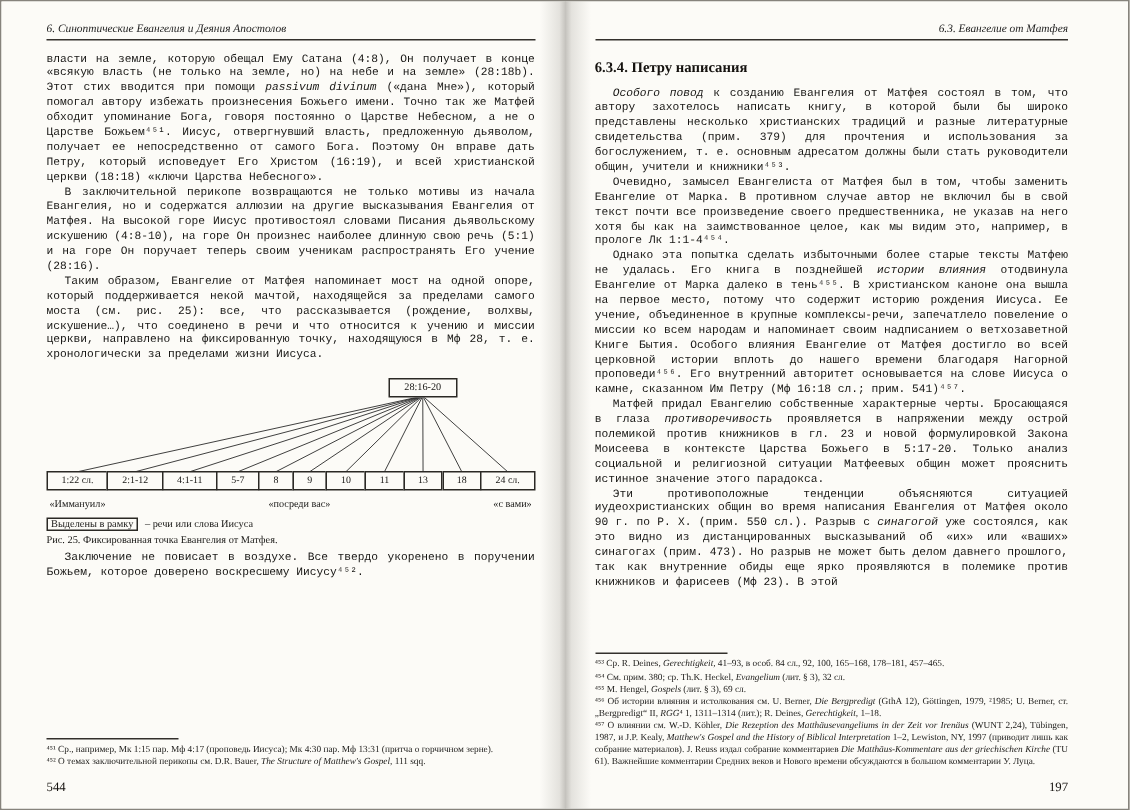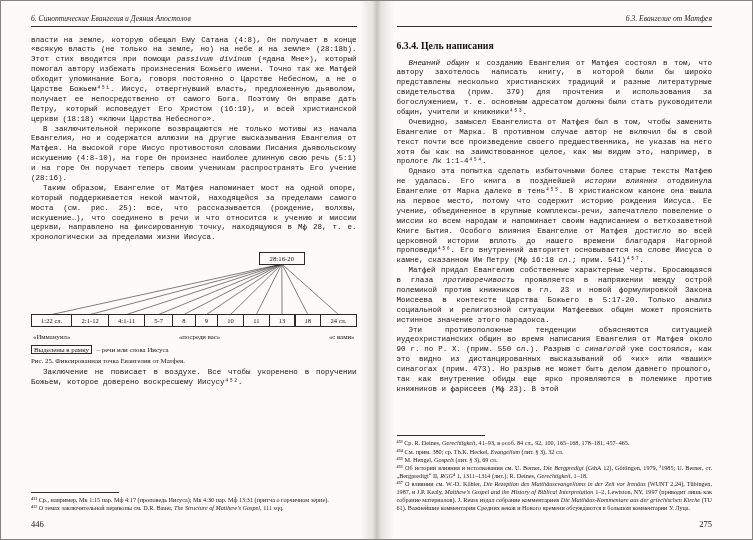--- a/index.html
+++ b/index.html
@@ -89,52 +89,52 @@
             <span>«посреди вас»</span>
             <span>«с вами»</span>
           </div>
         </div>
         <div class="fig-legend">
           <span class="legend-box">Выделены в рамку</span><span> – речи или слова Иисуса</span>
         </div>
         <figcaption class="fig-caption">Рис. 25. Фиксированная точка Евангелия от Матфея.</figcaption>
       </figure>
 
-      <p class="para">Заключение не повисает в воздухе. Все чтобы укоренено в поручении Божьем, которое доверено воскресшему Иисусу⁴⁵².</p>
+      <p class="para">Заключение не повисает в воздухе. Все твердо укоренено в поручении Божьем, которое доверено воскресшему Иисусу⁴⁵².</p>
     </div>
 
     <div class="footnotes">
       <div class="fn-rule"></div>
       <p class="fn">⁴⁵¹ Ср., например, Мк 1:15 пар. Мф 4:17 (проповедь Иисуса); Мк 4:30 пар. Мф 13:31 (притча о горчичном зерне).</p>
       <p class="fn">⁴⁵² О темах заключительной перикопы см. D.R. Bauer, <span class="it">The Structure of Matthew's Gospel</span>, 111 sqq.</p>
     </div>
 
-    <div class="page-number pn-left">446</div>
+    <div class="page-number pn-left">544</div>
   </section>
 
   <section class="page page-right">
     <header class="running-header rh-right">
       <span>6.3. Евангелие от Матфея</span>
     </header>
 
     <div>
-      <h2 class="section-heading">6.3.4. Цель написания</h2>
-      <p class="para"><span class="it">Внешний общин</span> к созданию Евангелия от Матфея состоял в том, что автору захотелось написать книгу, в которой были бы широко представлены несколько христианских традиций и разные литературные свидетельства (прим. 379) для прочтения и использования за богослужением, т. е. основным адресатом должны были стать руководители общин, учители и книжники⁴⁵³.</p>
+      <h2 class="section-heading">6.3.4. Петру написания</h2>
+      <p class="para"><span class="it">Особого повод</span> к созданию Евангелия от Матфея состоял в том, что автору захотелось написать книгу, в которой были бы широко представлены несколько христианских традиций и разные литературные свидетельства (прим. 379) для прочтения и использования за богослужением, т. е. основным адресатом должны были стать руководители общин, учители и книжники⁴⁵³.</p>
       <p class="para">Очевидно, замысел Евангелиста от Матфея был в том, чтобы заменить Евангелие от Марка. В противном случае автор не включил бы в свой текст почти все произведение своего предшественника, не указав на него хотя бы как на заимствованное целое, как мы видим это, например, в прологе Лк 1:1-4⁴⁵⁴.</p>
       <p class="para">Однако эта попытка сделать избыточными более старые тексты Матфею не удалась. Его книга в позднейшей <span class="it">истории влияния</span> отодвинула Евангелие от Марка далеко в тень⁴⁵⁵. В христианском каноне она вышла на первое место, потому что содержит историю рождения Иисуса. Ее учение, объединенное в крупные комплексы-речи, запечатлело повеление о миссии ко всем народам и напоминает своим надписанием о ветхозаветной Книге Бытия. Особого влияния Евангелие от Матфея достигло во всей церковной истории вплоть до нашего времени благодаря Нагорной проповеди⁴⁵⁶. Его внутренний авторитет основывается на слове Иисуса о камне, сказанном Им Петру (Мф 16:18 сл.; прим. 541)⁴⁵⁷.</p>
       <p class="para">Матфей придал Евангелию собственные характерные черты. Бросающаяся в глаза <span class="it">противоречивость</span> проявляется в напряжении между острой полемикой против книжников в гл. 23 и новой формулировкой Закона Моисеева в контексте Царства Божьего в 5:17-20. Только анализ социальной и религиозной ситуации Матфеевых общин может прояснить истинное значение этого парадокса.</p>
       <p class="para">Эти противоположные тенденции объясняются ситуацией иудеохристианских общин во время написания Евангелия от Матфея около 90 г. по Р. Х. (прим. 550 сл.). Разрыв с <span class="it">синагогой</span> уже состоялся, как это видно из дистанцированных высказываний об «их» или «ваших» синагогах (прим. 473). Но разрыв не может быть делом давнего прошлого, так как внутренние обиды еще ярко проявляются в полемике против книжников и фарисеев (Мф 23). В этой</p>
     </div>
 
     <div class="footnotes">
       <div class="fn-rule"></div>
       <p class="fn">⁴⁵³ Ср. R. Deines, <span class="it">Gerechtigkeit</span>, 41–93, в особ. 84 сл., 92, 100, 165–168, 178–181, 457–465.</p>
       <p class="fn">⁴⁵⁴ См. прим. 380; ср. Th.K. Heckel, <span class="it">Evangelium</span> (лит. § 3), 32 сл.</p>
       <p class="fn">⁴⁵⁵ M. Hengel, <span class="it">Gospels</span> (лит. § 3), 69 сл.</p>
       <p class="fn">⁴⁵⁶ Об истории влияния и истолкования см. U. Berner, <span class="it">Die Bergpredigt</span> (GthA 12), Göttingen, 1979, ²1985; U. Berner, ст. „Bergpredigt“ II, <span class="it">RGG</span>⁴ 1, 1311–1314 (лит.); R. Deines, <span class="it">Gerechtigkeit</span>, 1–18.</p>
       <p class="fn">⁴⁵⁷ О влиянии см. W.-D. Köhler, <span class="it">Die Rezeption des Matthäusevangeliums in der Zeit vor Irenäus</span> (WUNT 2,24), Tübingen, 1987, и J.P. Kealy, <span class="it">Matthew's Gospel and the History of Biblical Interpretation</span> 1–2, Lewiston, NY, 1997 (приводит лишь как собрание материалов). J. Reuss издал собрание комментариев <span class="it">Die Matthäus-Kommentare aus der griechischen Kirche</span> (TU 61). Важнейшие комментарии Средних веков и Нового времени обсуждаются в большом комментарии У. Луца.</p>
     </div>
 
-    <div class="page-number pn-right">275</div>
+    <div class="page-number pn-right">197</div>
   </section>
 
   <div class="gutter"></div>
 </div>
 
 </body></html>

